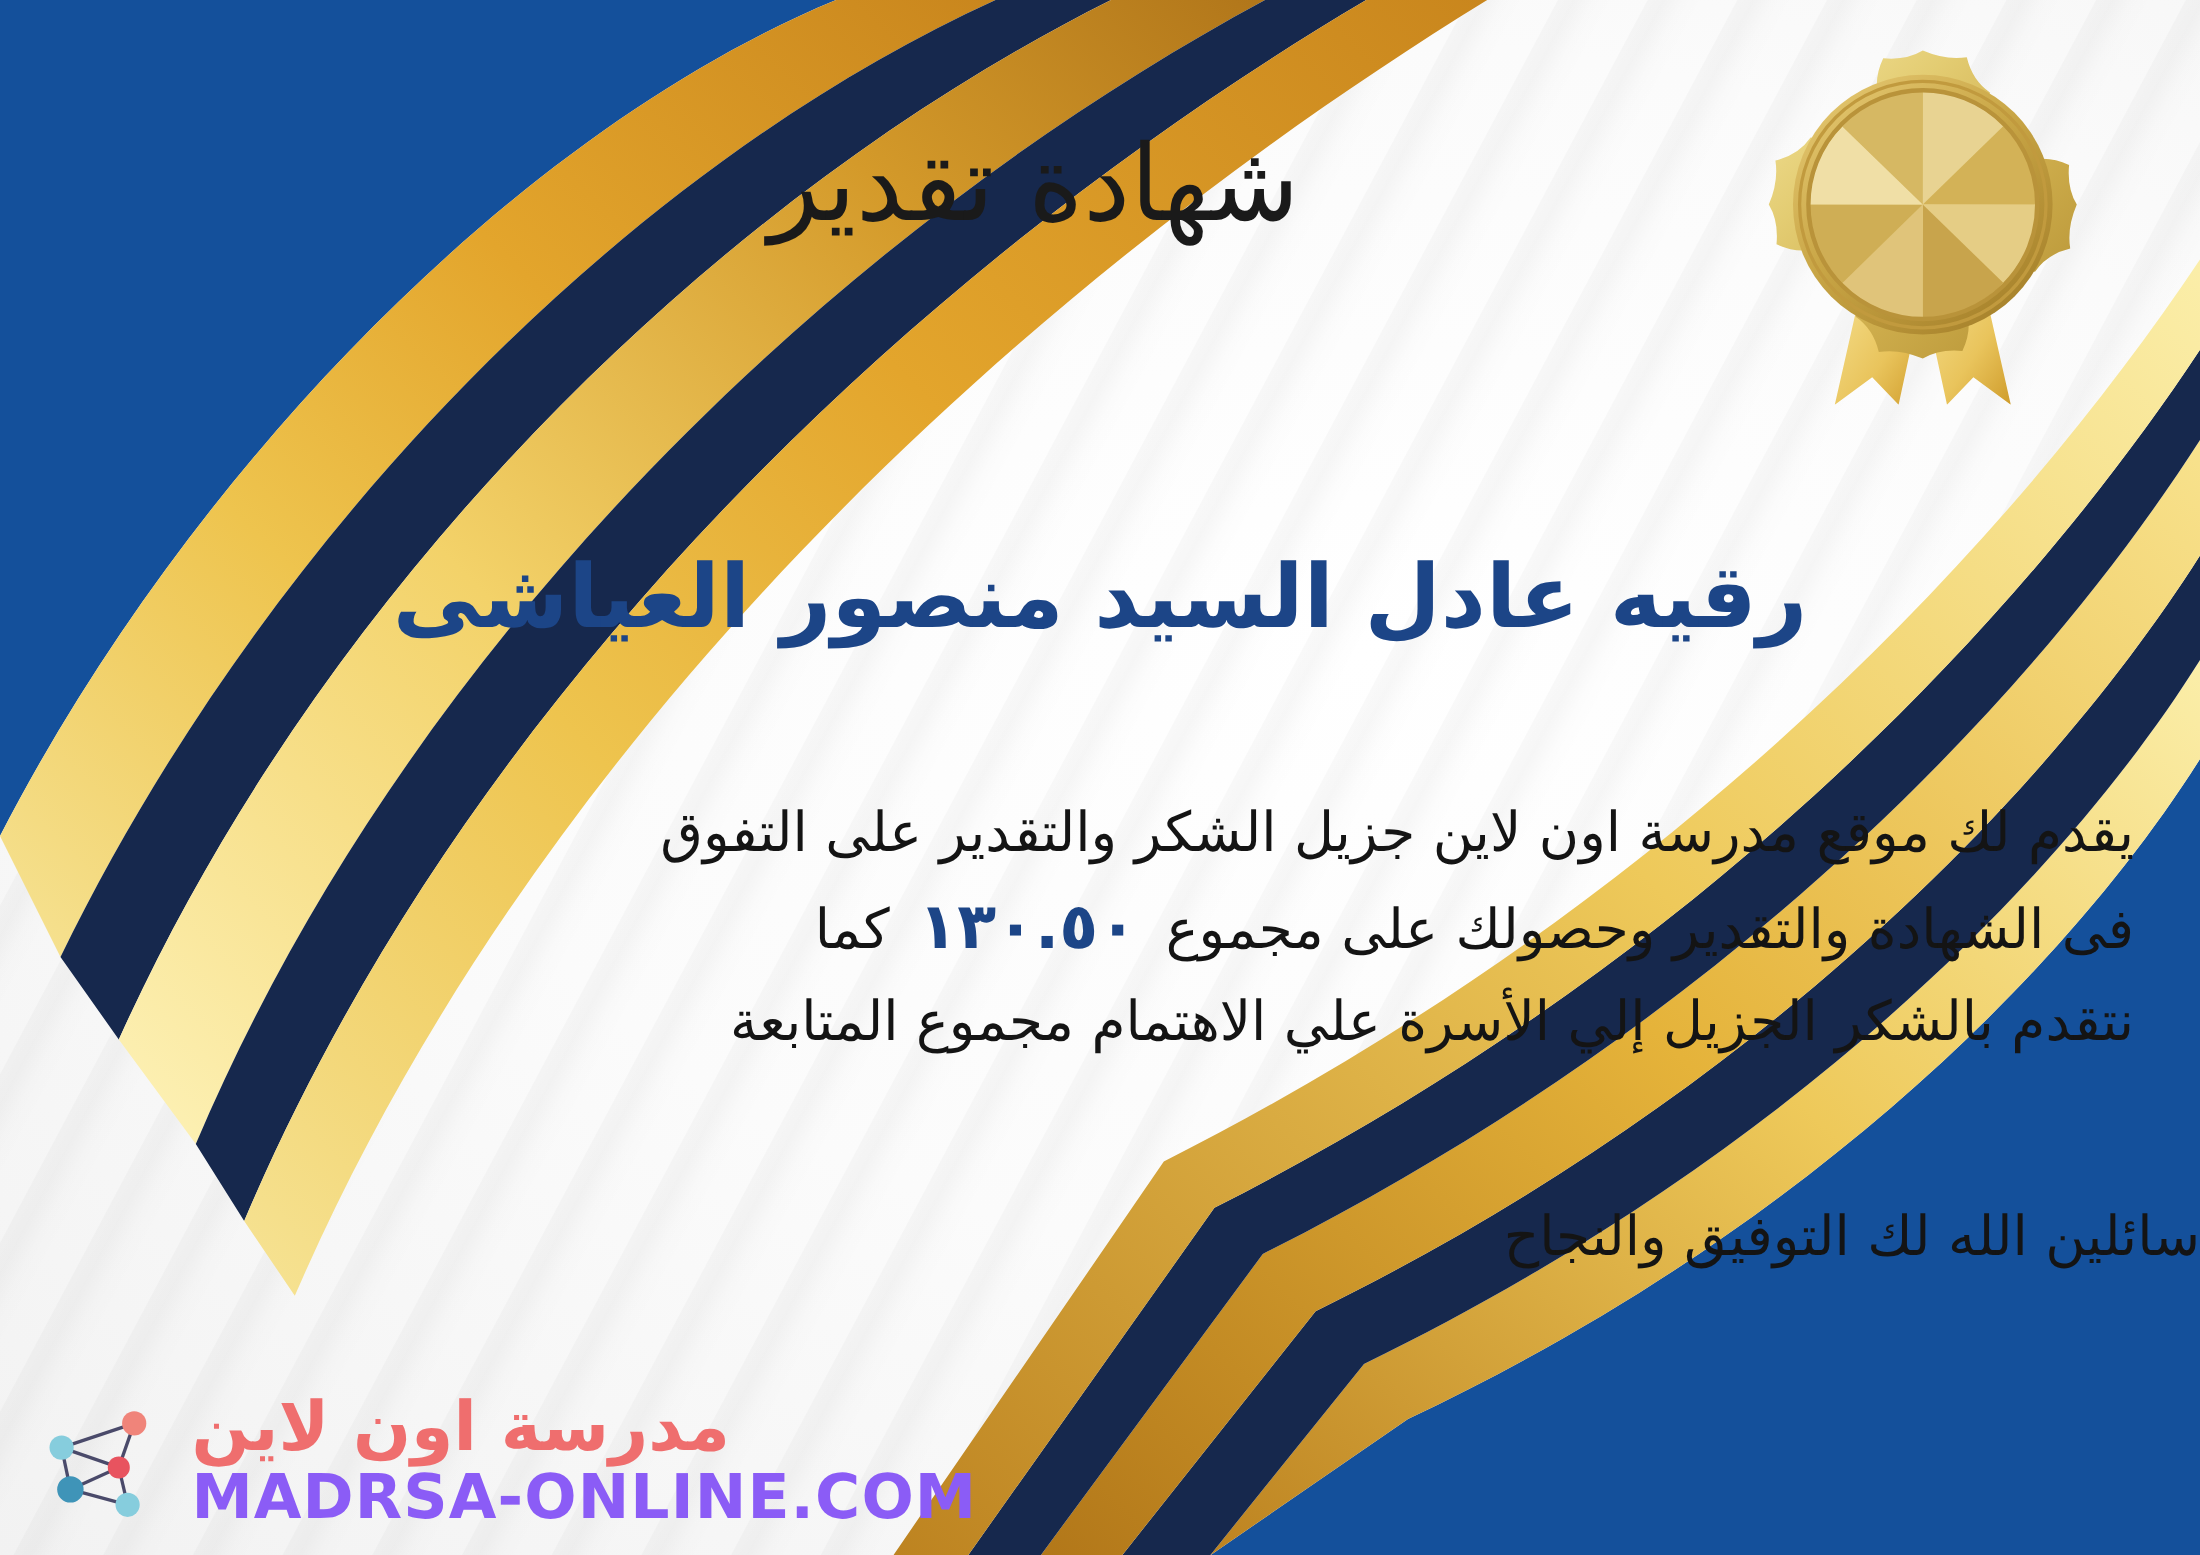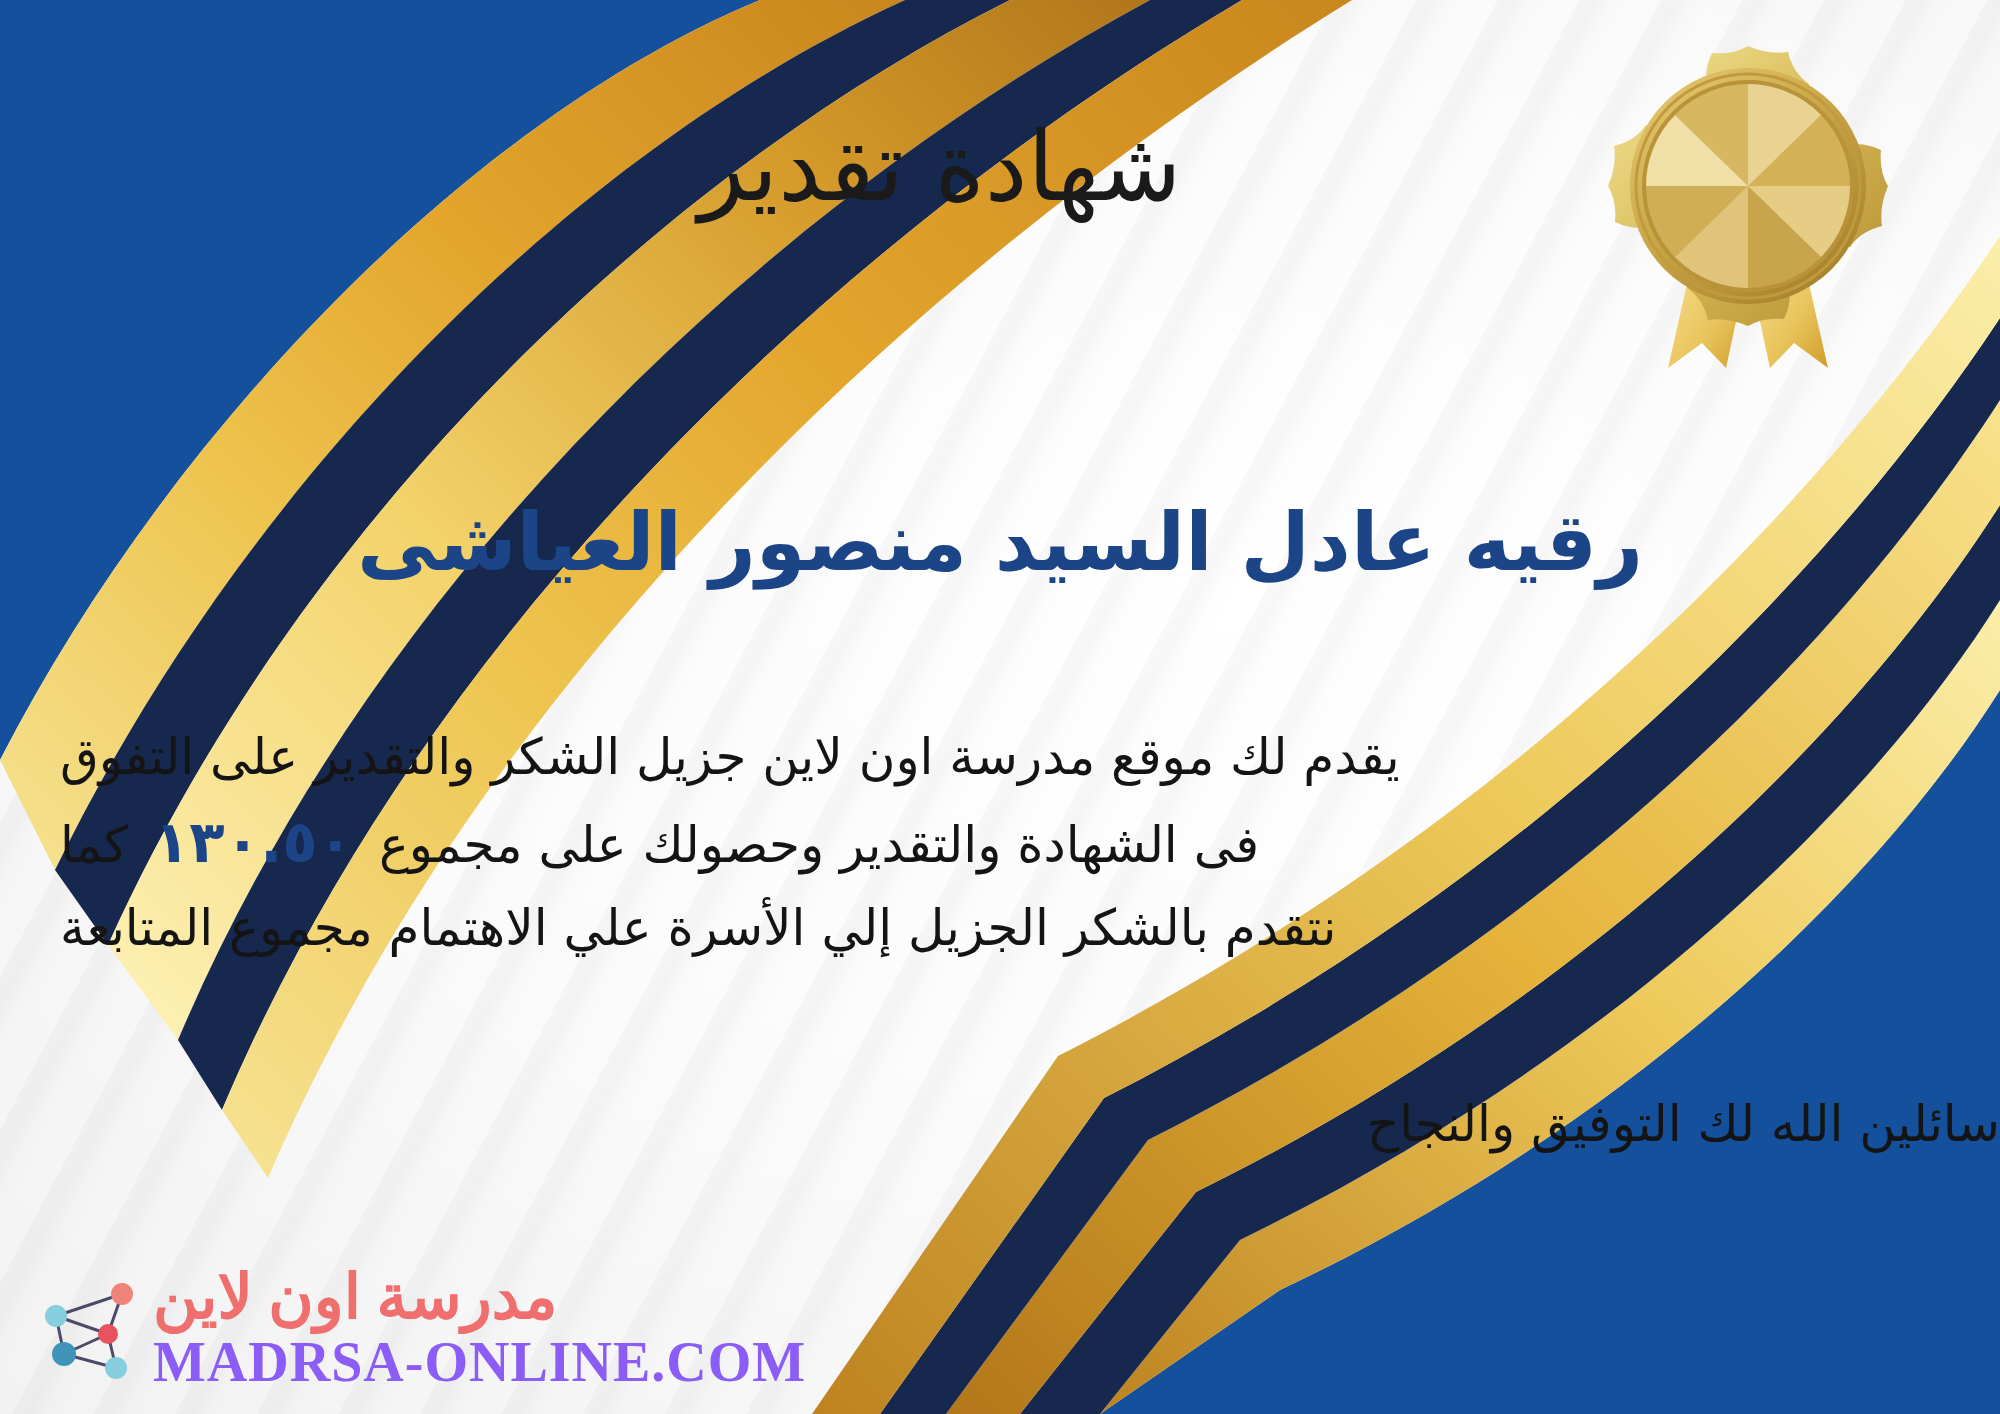--- a/index.html
+++ b/index.html
@@ -79,21 +79,21 @@
     line-height: 1.2;
     padding: 0 82px;
     box-sizing: border-box;
   }
 
   .body-block {
     position: absolute;
     top: 718px;
     left: 60px;
     width: 1880px;
-    text-align: left;
+    text-align: right;
     font-size: 50px;
     font-weight: 400;
     color: #141414;
     line-height: 1.58;
   }
   .body-line {
     display: block;
     white-space: nowrap;
   }
   .grade-value {
@@ -116,22 +116,21 @@
 
   
   .brand {
     position: absolute;
     left: 34px;
     bottom: 24px;
     z-index: 6;
     display: flex;
     flex-direction: row-reverse;
     align-items: center;
-    gap: 7px;
-    font-family: Liberation Serif, serif;
+    gap: 28px;
   }
   .brand-text {
     display: flex;
     flex-direction: column;
     align-items: flex-end;
     line-height: 1;
   }
   .brand-ar {
     font-size: 62px;
     font-weight: 700;

